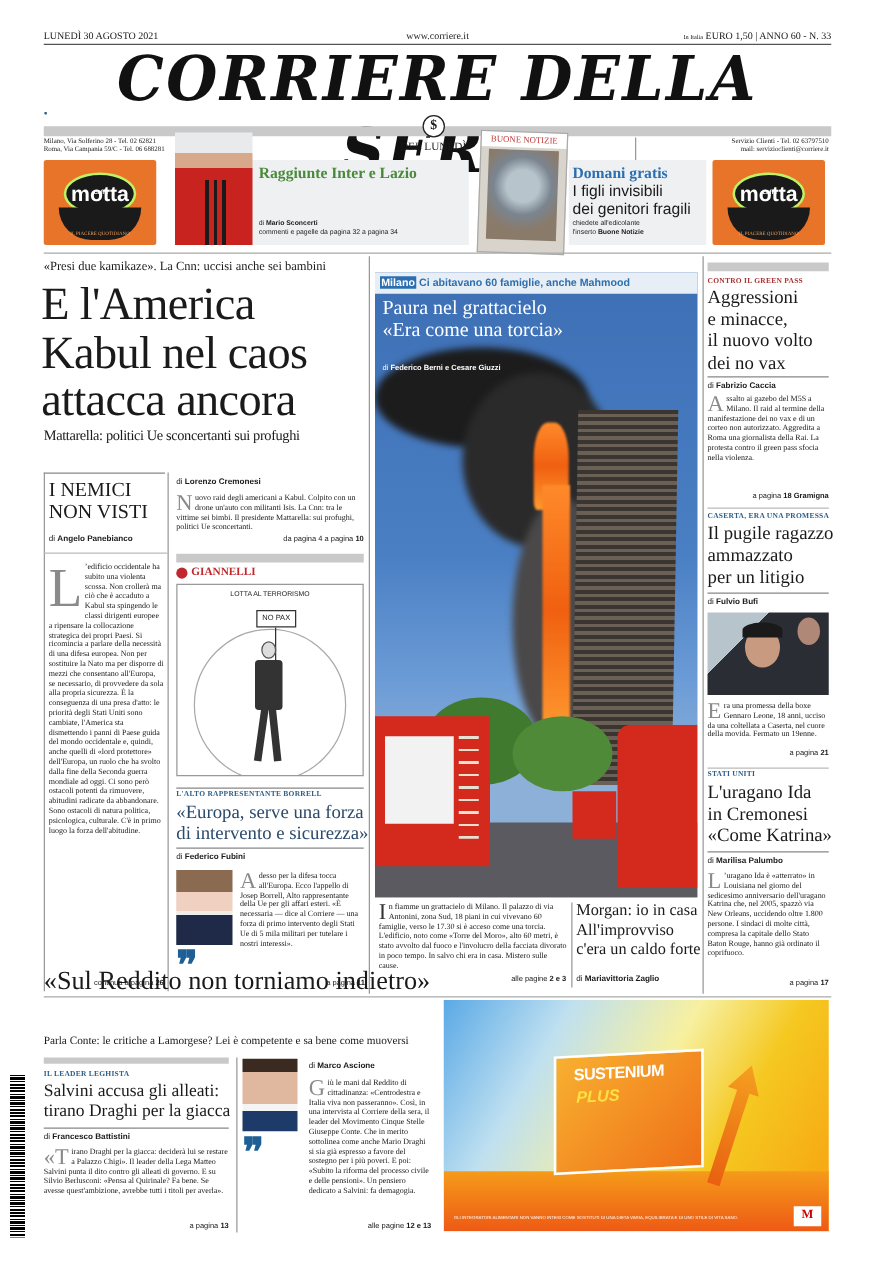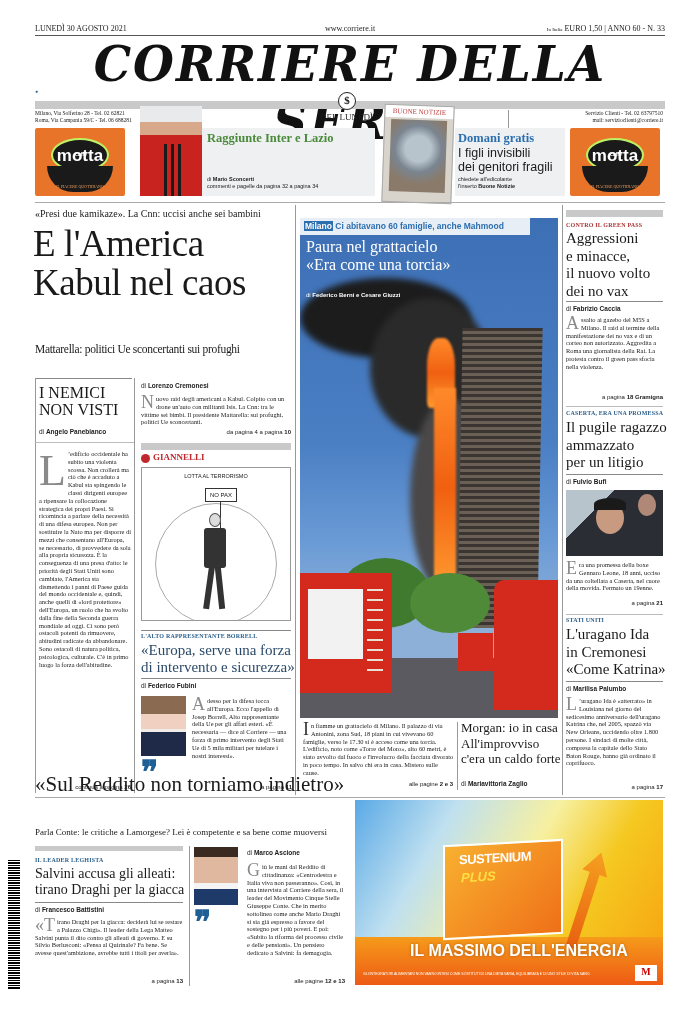--- a/index.html
+++ b/index.html
@@ -32,21 +32,21 @@
 .byline{font-family:"Liberation Sans",sans-serif;font-size:6.5px}
 .byline b{font-weight:bold}
 .body{font-size:6.4px;line-height:7.8px}
 .dropcap{float:left;font-size:28px;line-height:24px;color:#8a8a8a;margin-right:2px}
 .pageref{font-family:"Liberation Sans",sans-serif;font-size:6px;text-align:right}
 .pageref b{font-weight:bold}
 .section-kicker{font-size:6px;font-weight:bold;color:#b22;letter-spacing:.2px}
 .section-kicker.blue{color:#2b5f8a}
 .section-kicker.red{color:#a33}
 .photo-main{top:218px;left:300px;width:258px;height:500px;overflow:hidden;background:linear-gradient(180deg,#3d6fb5 0%,#4a7fc4 45%,#6b9bd6 65%,#8db0d8 80%)}
-.photo-kicker{top:218px;left:300px;width:230px;height:17px;background:#e8eef5;font-family:"Liberation Sans",sans-serif;font-weight:bold;font-size:8.5px;color:#2c6fb0;padding:3px 4px}
+.photo-kicker{top:218px;left:300px;width:258px;height:17px;background:#e8eef5;font-family:"Liberation Sans",sans-serif;font-weight:bold;font-size:8.5px;color:#2c6fb0;padding:3px 4px}
 .photo-kicker .city{background:#2c6fb0;color:#fff;padding:0 1px}
 .photo-head{top:238px;left:306px;color:#fff;font-size:16px;line-height:18px}
 .photo-by{top:292px;left:306px;color:#fff;font-family:"Liberation Sans",sans-serif;font-size:6px}
 .smoke{border-radius:50%;background:#1c1c1c;position:absolute;filter:blur(3px)}
 .fire{position:absolute;background:linear-gradient(180deg,#ff8a2a,#f06010,#ff9a30);filter:blur(1px)}
 .tower{position:absolute;background:repeating-linear-gradient(180deg,#3a3530 0 3px,#6a6055 3px 6px);}
 .tree{position:absolute;border-radius:50%;background:#3f7a2e}
 .truck{position:absolute;background:#d42a1e}
 .ad{top:800px;left:355px;width:308px;height:185px;background:linear-gradient(120deg,#5aa9e6 0%,#bfe0f0 25%,#f7f0a0 50%,#f5c820 70%,#f7a010 100%);overflow:hidden}
 .ad .bottom{position:absolute;left:0;bottom:0;width:100%;height:48px;background:linear-gradient(180deg,#f59b1a,#ee5a15)}
@@ -127,20 +127,21 @@
   <div class="cup"><small>caffè</small><span>motta</span></div>
   <div class="base">IL PIACERE QUOTIDIANO</div>
 </div>
 
 <div class="abs hr" style="top:202px;left:35px;width:630px;background:#aaa"></div>
 
 <div class="abs kicker-top">«Presi due kamikaze». La Cnn: uccisi anche sei bambini</div>
 <div class="abs mainhead">
   <div>E l'America</div>
   <div>Kabul nel caos</div>
+  <div>attacca ancora</div>
 </div>
 <div class="abs mainsub">Mattarella: politici Ue sconcertanti sui profughi</div>
 
 <div class="abs vline" style="top:205px;left:295px;height:590px"></div>
 
 <div class="abs hr" style="top:378px;left:35px;width:97px"></div>
 <div class="abs vline" style="top:378px;left:35px;height:415px"></div>
 <div class="abs vline" style="top:378px;left:134px;height:415px"></div>
 <div class="abs colhead" style="top:384px;left:39px;font-size:16px;line-height:17px">
   <div>I NEMICI</div>
@@ -300,19 +301,18 @@
 </div>
 <div class="abs pageref" style="top:978px;left:247px;width:98px"><span>alle pagine</span> <b>12 e 13</b></div>
 
 <div class="abs ad">
   <div class="bottom"></div>
   <div class="box">
     <div class="s">SUSTENIUM</div>
     <div class="p">PLUS</div>
   </div>
   <div class="arrow"></div>
-  <div class="t2">IL MASSIMO DELL'ENERGIA</div>
   <div class="t3">GLI INTEGRATORI ALIMENTARI NON VANNO INTESI COME SOSTITUTI DI UNA DIETA VARIA, EQUILIBRATA E DI UNO STILE DI VITA SANO.</div>
   <div class="logo">M</div>
 </div>
 
 <div class="abs barcode"></div>
 <div class="abs sidestrip"></div>
 
 </body></html>

